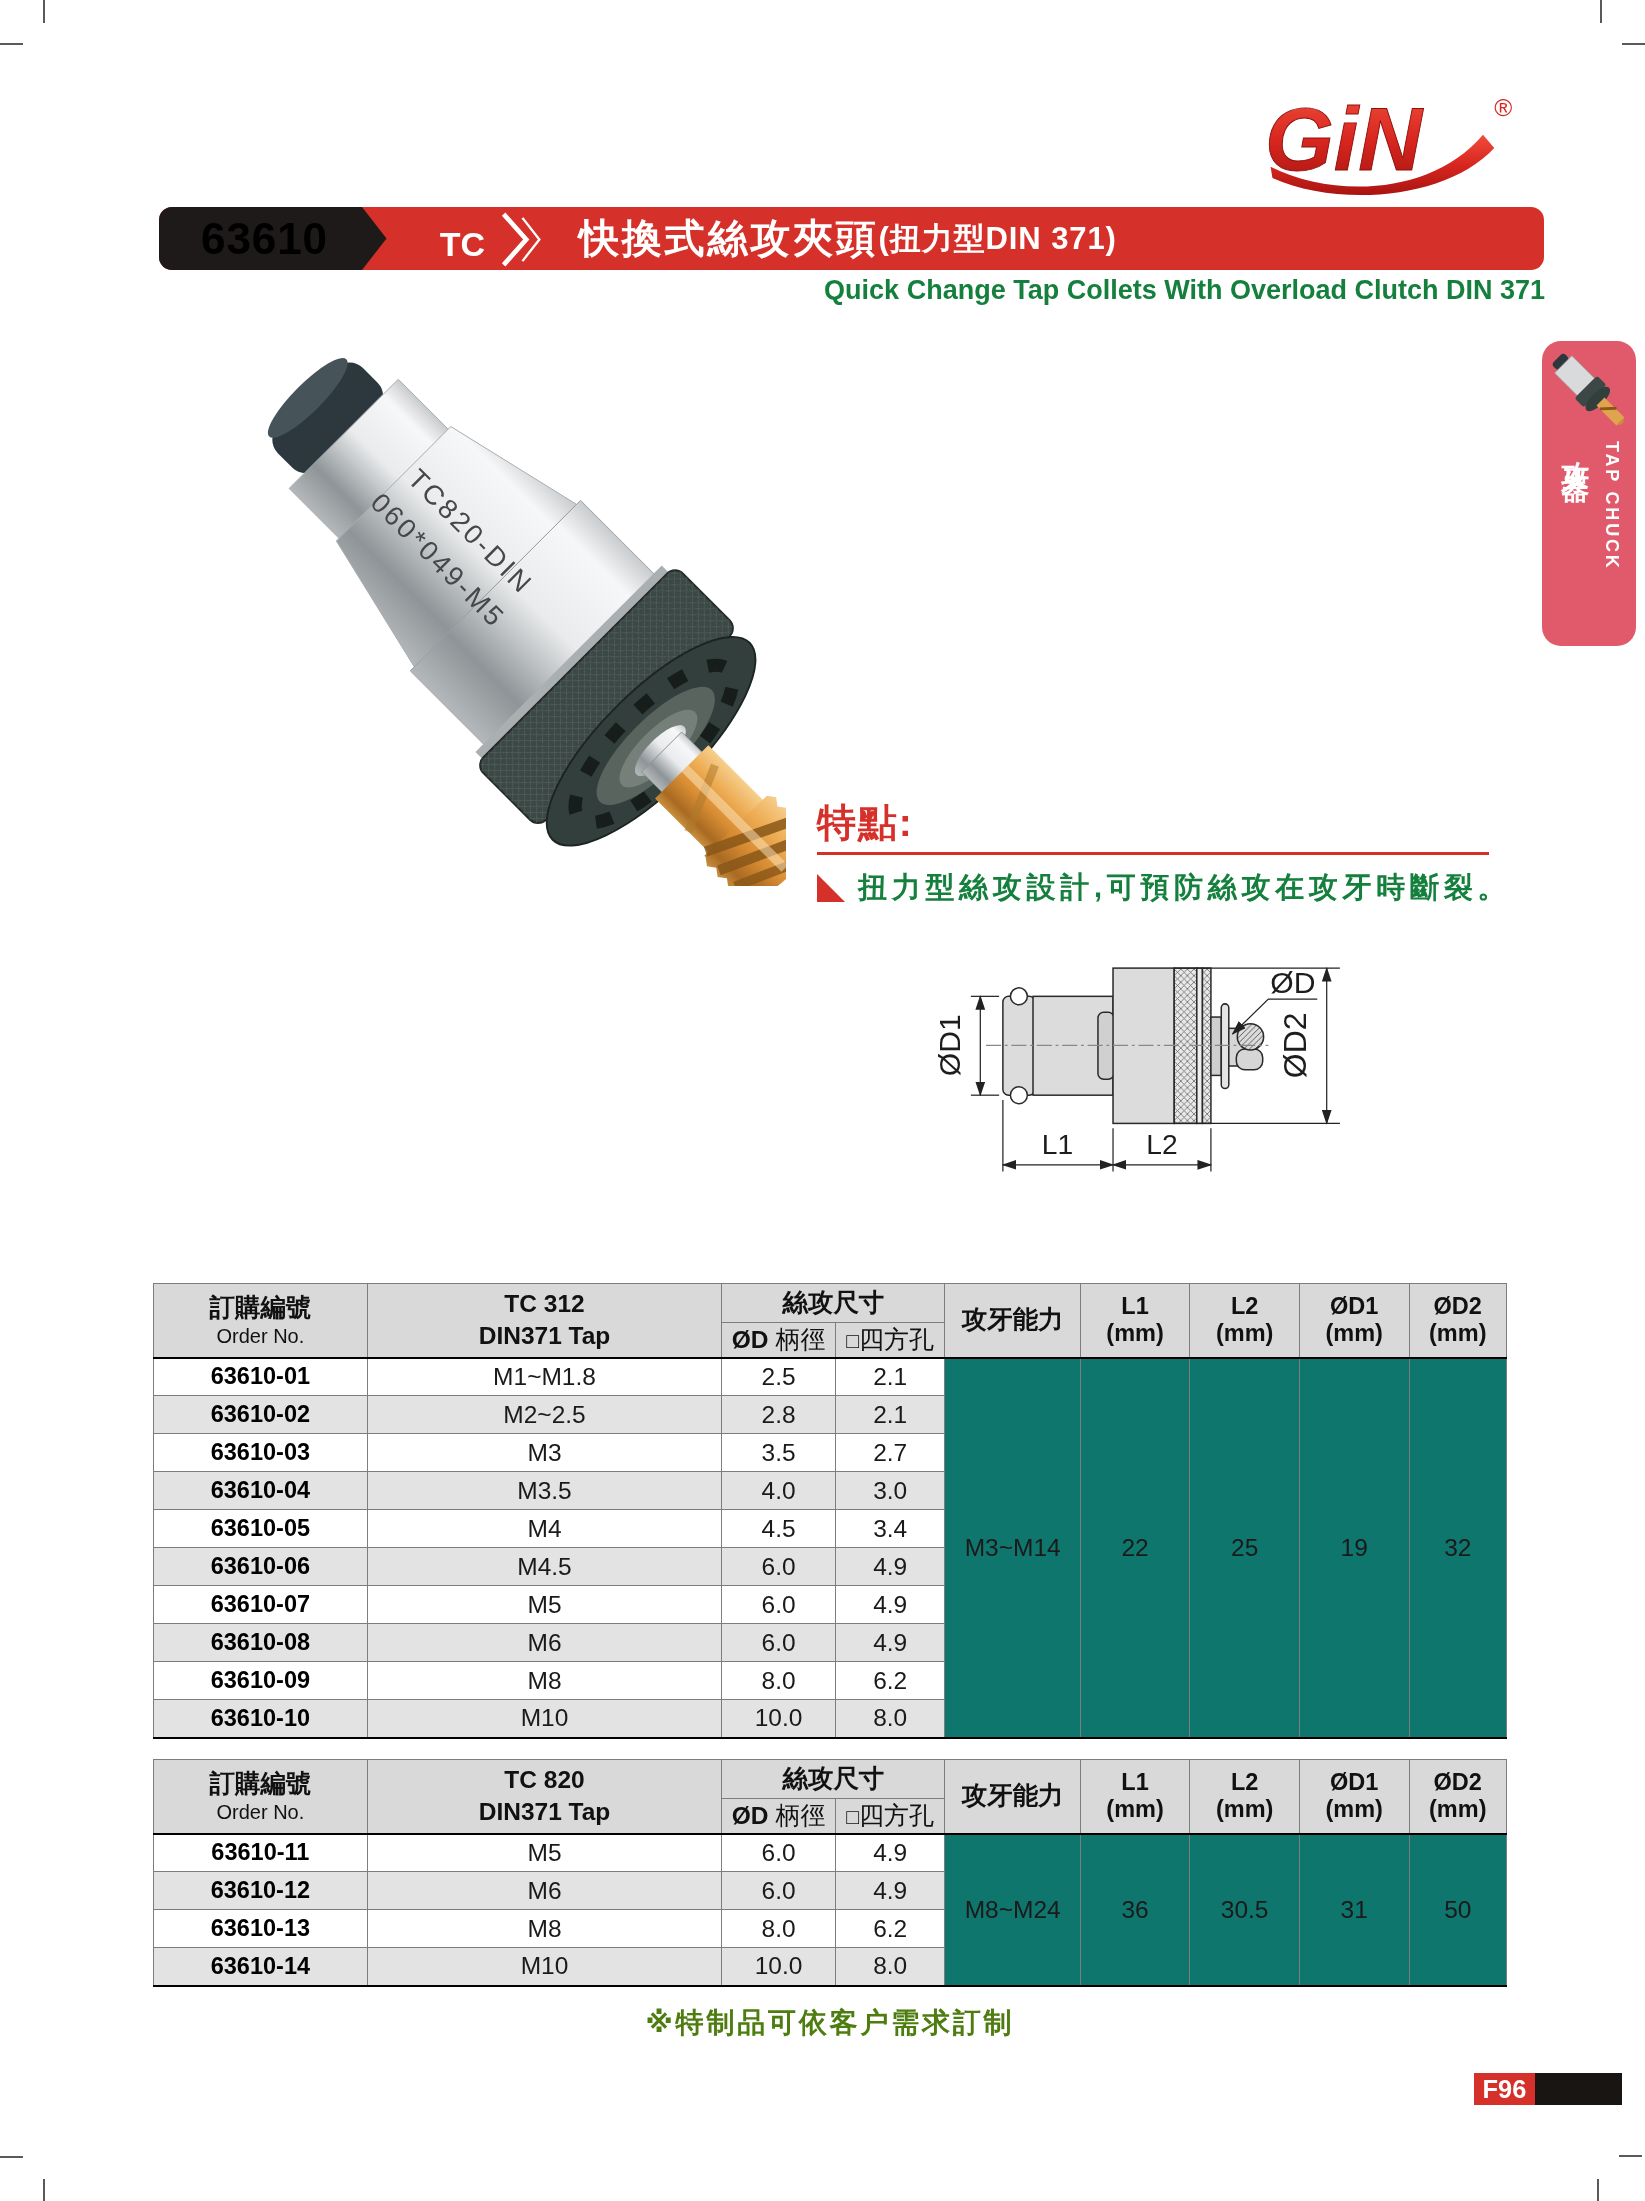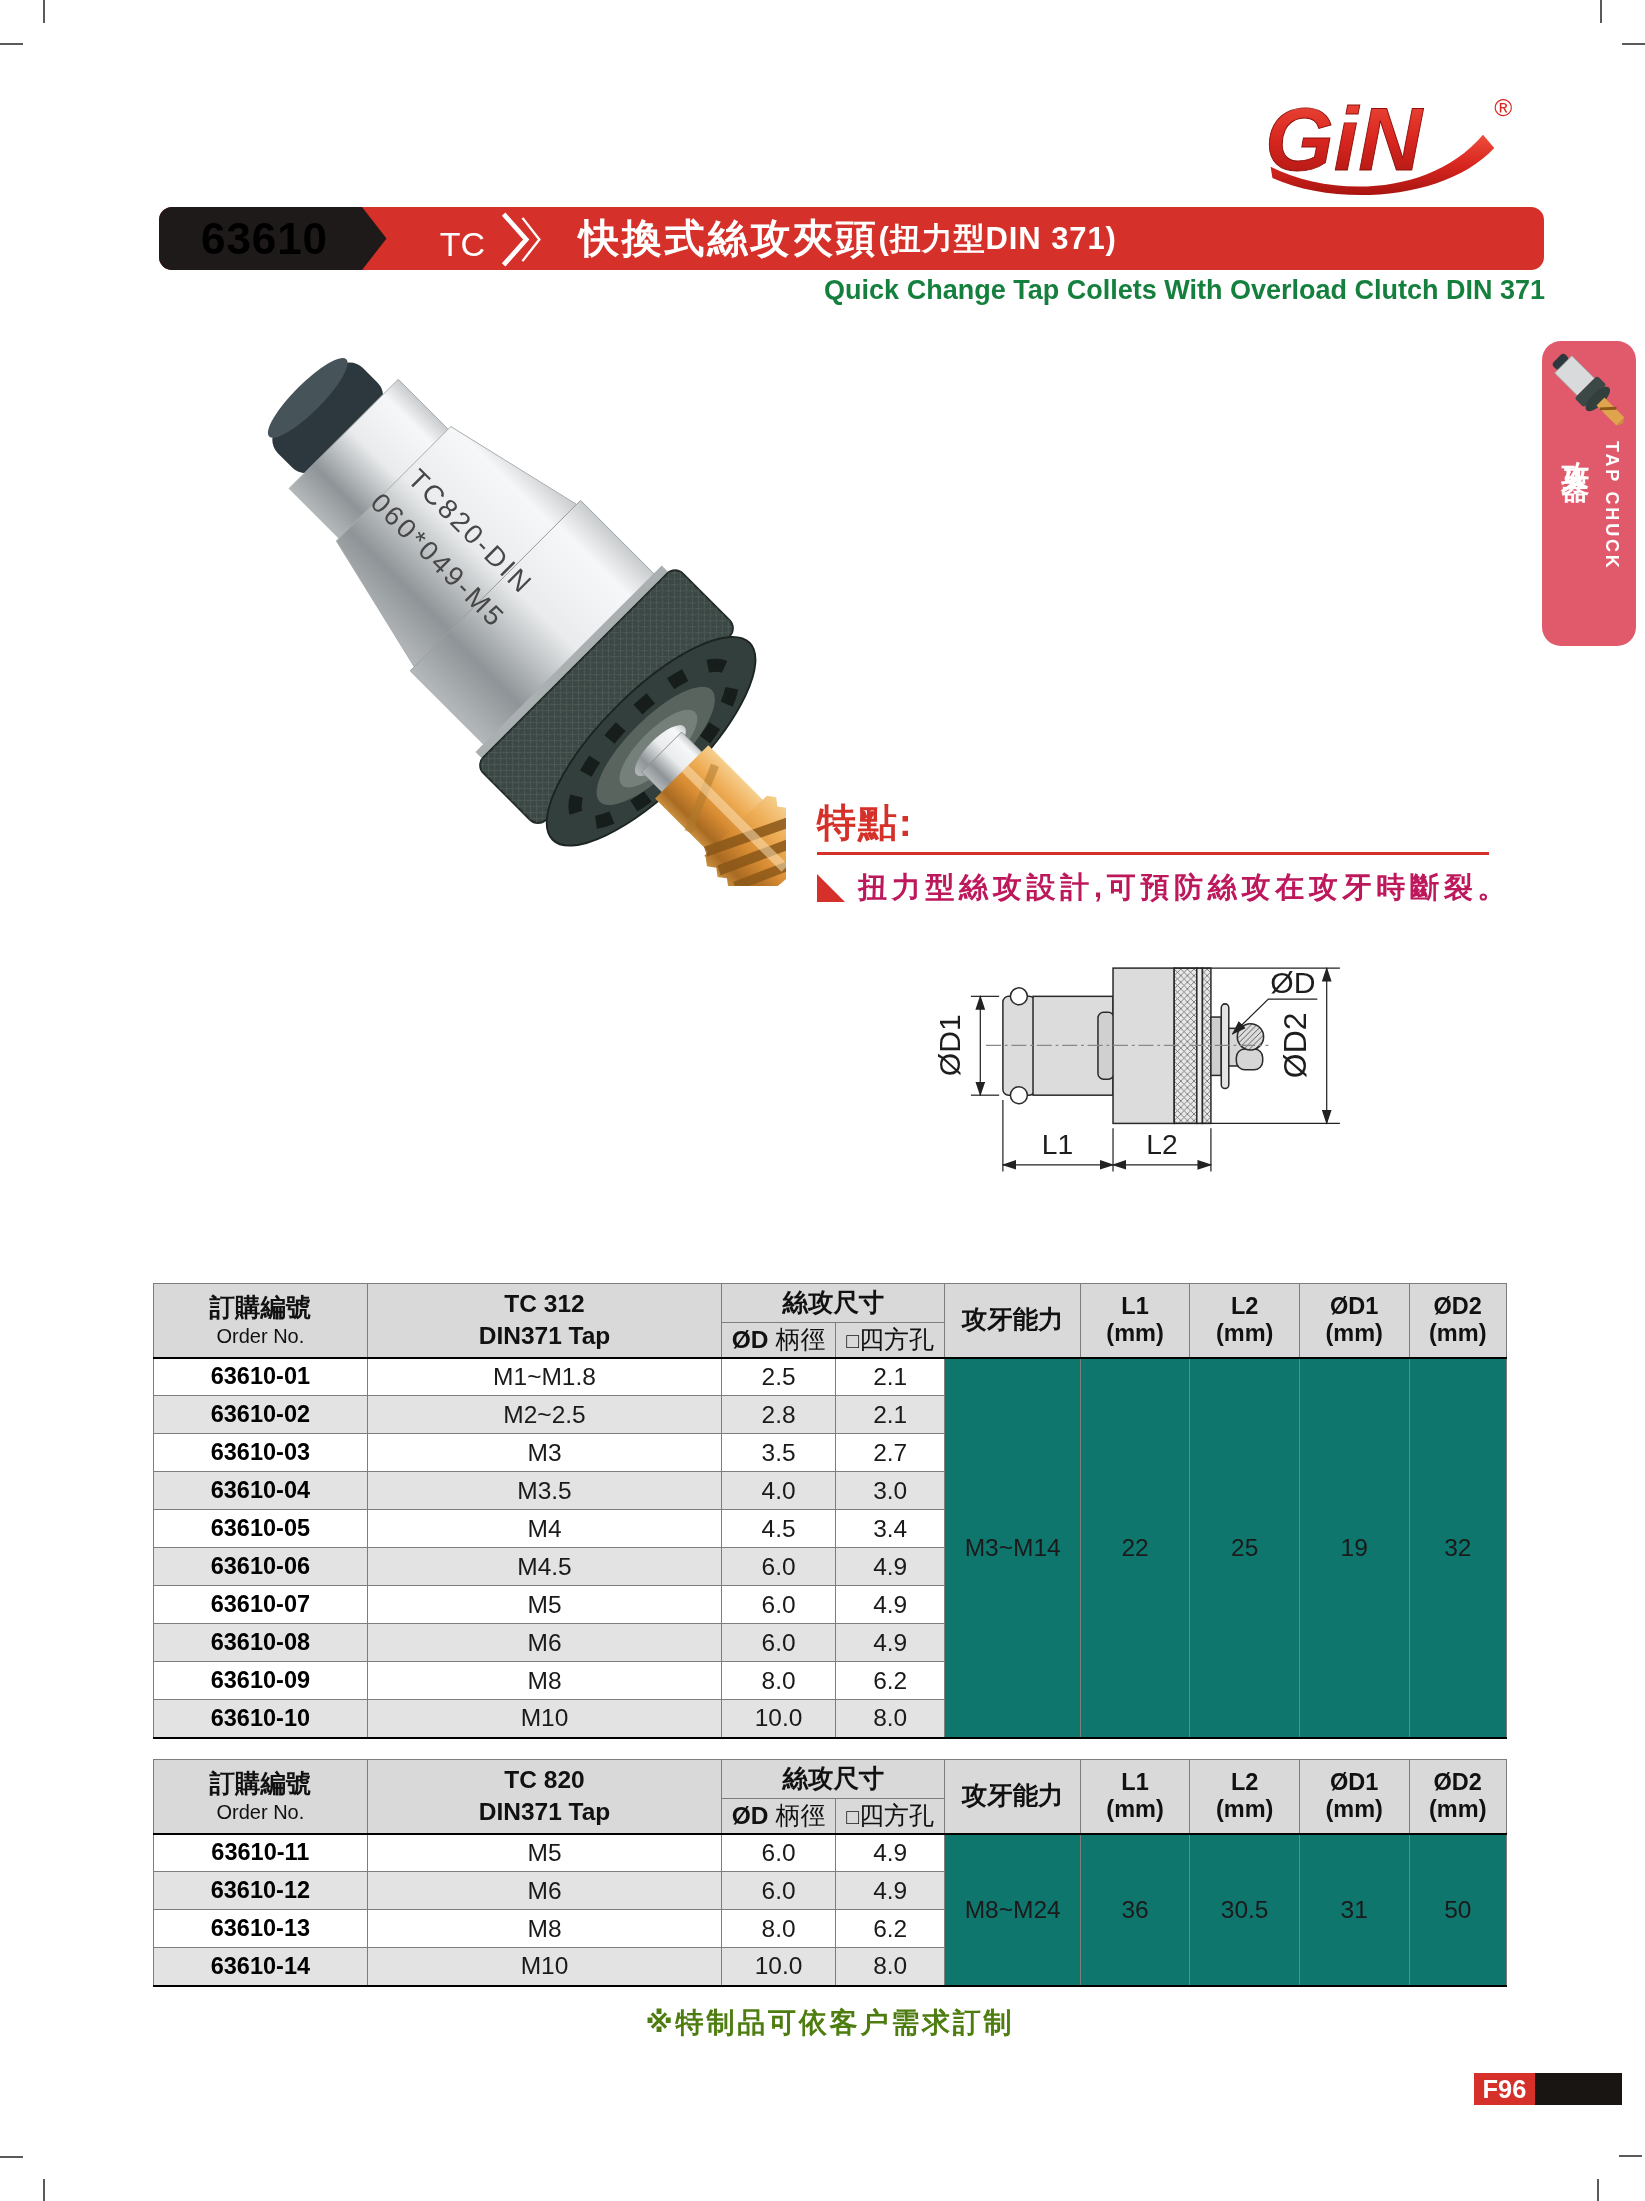--- a/index.html
+++ b/index.html
@@ -12,40 +12,40 @@
 
   
   .banner{position:absolute;left:159px;top:207px;width:1385px;height:63px;}
   .banner-red{position:absolute;left:0;top:0;width:100%;height:100%;background:#d5312a;border-radius:13px;}
   .banner-black{position:absolute;left:0;top:0;width:203px;height:63px;background:#1d1a19;border-radius:13px 0 0 13px;}
   .banner-tip{position:absolute;left:203px;top:0;width:24.5px;height:63px;background:#1d1a19;
               clip-path:polygon(0 0,100% 50%,0 100%);}
   .code-text{position:absolute;left:13px;top:0;width:185px;height:63px;display:flex;align-items:center;justify-content:center;
              color:#000000;font-size:44px;font-weight:bold;letter-spacing:0.9px;}
   .series-text{position:absolute;left:247px;top:0;width:113px;height:74px;display:flex;align-items:center;justify-content:center;
-             color:#fff;font-size:34px;font-weight:normal;}
+             color:#fff;font-size:34px;font-weight:bold;}
   .chevron{position:absolute;left:339px;top:4.7px;}
   .banner-title{position:absolute;left:420px;top:0;height:63px;display:flex;align-items:center;color:#fff;white-space:nowrap;text-align:center;}
   .t-zh{font-size:40px;font-weight:bold;letter-spacing:2.8px;}
   .t-paren{font-size:31px;font-weight:bold;letter-spacing:0.9px;}
   .subtitle{position:absolute;left:153px;top:275px;width:1392px;text-align:right;
             font-size:27px;font-weight:bold;color:#15803d;}
 
   
   .side-tab{position:absolute;left:1542px;top:341px;width:94px;height:305px;background:#e05a6c;border-radius:19px;}
   .tab-texts{position:absolute;left:0;top:98px;width:100%;display:flex;flex-direction:row;justify-content:center;gap:7.5px;}
   .v-zh{writing-mode:vertical-rl;text-orientation:upright;font-size:28px;font-weight:bold;color:#fff;letter-spacing:7.5px;}
   .v-en{writing-mode:vertical-rl;text-orientation:mixed;font-size:18px;font-weight:bold;color:#fff;letter-spacing:2.8px;padding-top:1.9px;}
 
   
   .feat-head{position:absolute;left:817px;top:796px;font-size:39px;font-weight:bold;color:#d5312a;letter-spacing:1.9px;}
   .feat-line{position:absolute;left:817px;top:852px;width:672px;height:2.8px;background:#d5312a;}
   .feat-item{position:absolute;left:817px;top:868px;display:flex;align-items:flex-start;}
   .tri{width:0;height:0;border-bottom:28px solid #d5312a;border-right:28px solid transparent;margin-right:13px;margin-top:5.6px;}
-  .feat-text{font-size:29px;font-weight:600;color:#be185d;letter-spacing:4.7px;white-space:nowrap;}
+  .feat-text{font-size:29px;font-weight:600;color:#15803d;letter-spacing:4.7px;white-space:nowrap;}
 
   
   .spec-table{position:absolute;left:153px;width:1354px;border-collapse:collapse;table-layout:fixed;background:#fff;}
   .spec-table th,.spec-table td{border:0.9px solid #7d7d7d;text-align:center;vertical-align:middle;padding:0;}
   .spec-table thead th{background:#d9d9d9;font-weight:bold;}
   .spec-table{border-bottom:2.8px solid #000;}
   .spec-table thead th{border-bottom:2.8px solid #000;}
   .spec-table thead th.th-group{border-bottom:0.9px solid #7d7d7d;}
   .hrow1{height:39px;} .hrow2{height:35px;}
   .spec-table tbody tr{height:38px;}

